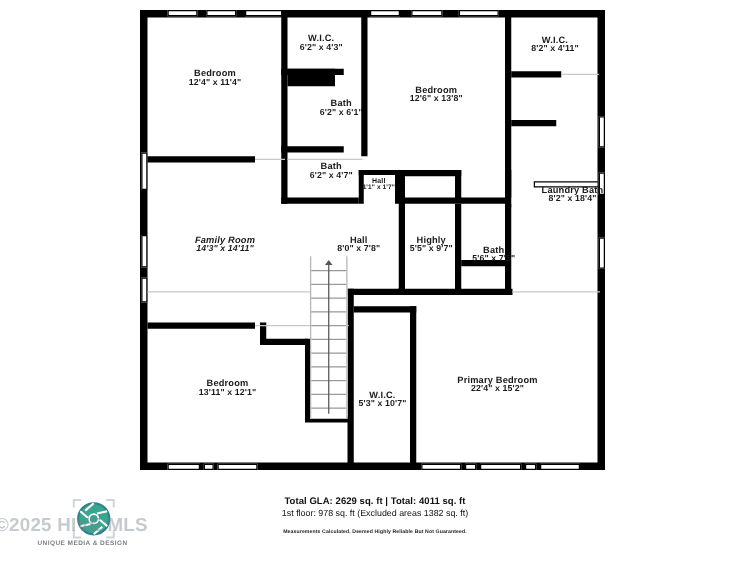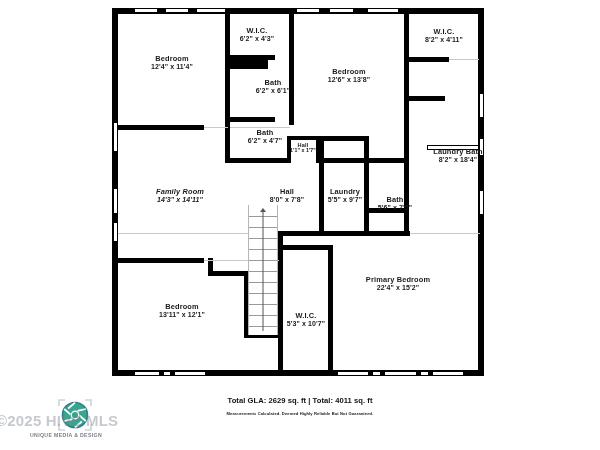--- a/index.html
+++ b/index.html
@@ -323,48 +323,49 @@
     <span class="nm">Family Room</span>
     <span class="dim">14'3" x 14'11"</span>
   </div>
 
   <div class="room" style="left:287px; top:188px;">
     <span class="nm">Hall</span>
     <span class="dim">8'0" x 7'8"</span>
   </div>
 
   <div class="room" style="left:345px; top:188px;">
-    <span class="nm">Laundry</span>
+    <span class="nm">Highly</span>
     <span class="dim">5'5" x 9'7"</span>
   </div>
 
   <div class="room" style="left:395px; top:196px;">
     <span class="nm">Bath</span>
     <span class="dim">5'6" x 7'5"</span>
   </div>
 
   <div class="room" style="left:182px; top:303px;">
     <span class="nm">Bedroom</span>
     <span class="dim">13'11" x 12'1"</span>
   </div>
 
   <div class="room" style="left:306px; top:312px;">
     <span class="nm">W.I.C.</span>
     <span class="dim">5'3" x 10'7"</span>
   </div>
 
-  <div class="room" style="left:398px; top:276px;">
+  <div class="room" style="left:398px; top:300px;">
     <span class="nm">Primary Bedroom</span>
     <span class="dim">22'4" x 15'2"</span>
   </div>
 
 </div>
 
 <div id="footer">
   <div class="line1">Total GLA: 2629 sq. ft | Total: 4011 sq. ft</div>
+  <div class="line2">1st floor: 978 sq. ft (Excluded areas 1382 sq. ft)</div>
   <div class="line4">Measurements Calculated. Deemed Highly Reliable But Not Guaranteed.</div>
 </div>
 
 <div id="logo">
   <div class="mark">
     <svg width="38" height="38" viewBox="0 0 38 38" aria-hidden="true">
 
       <path d="M3 10 L3 4 L9 4" fill="none" stroke="#cfd4da" stroke-width="1.6"></path>
       <path d="M29 4 L35 4 L35 10" fill="none" stroke="#cfd4da" stroke-width="1.6"></path>
       <path d="M35 28 L35 34 L29 34" fill="none" stroke="#cfd4da" stroke-width="1.6"></path>

